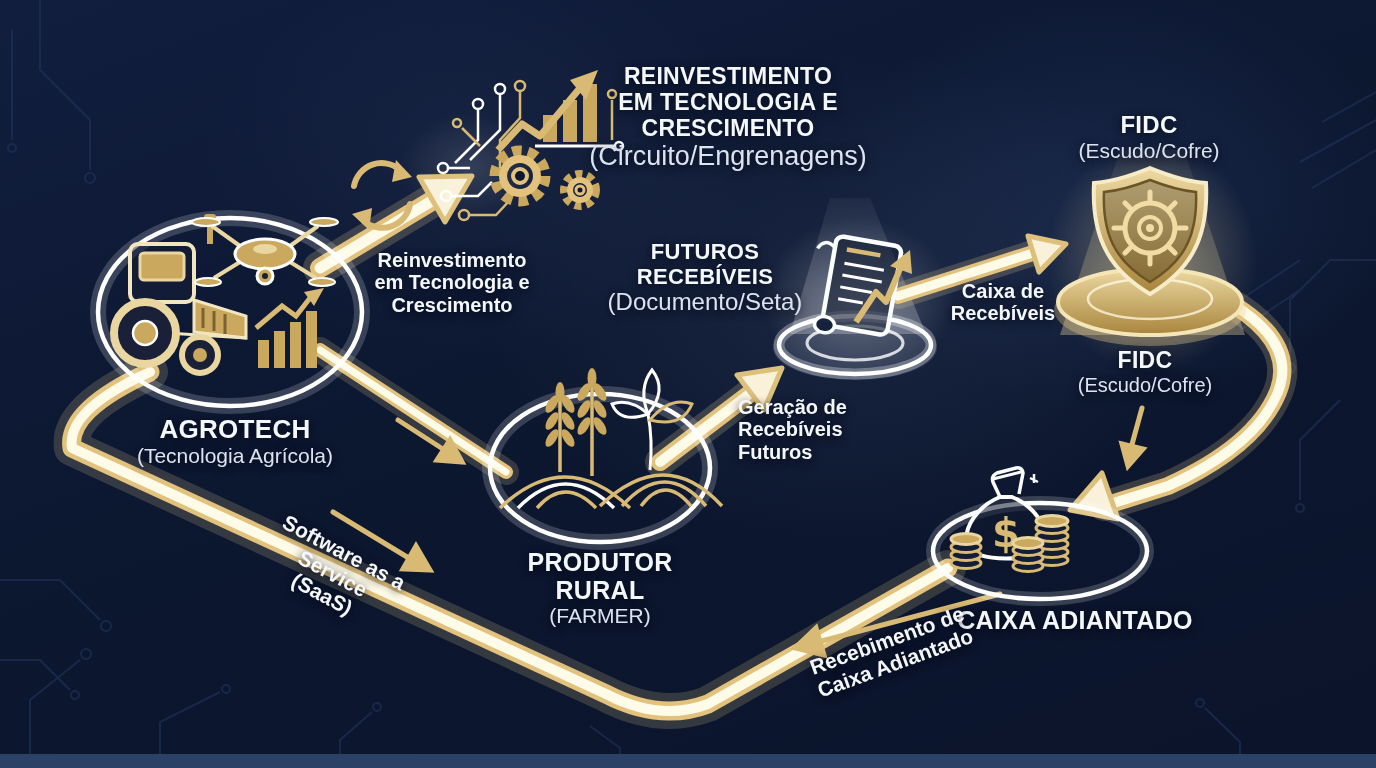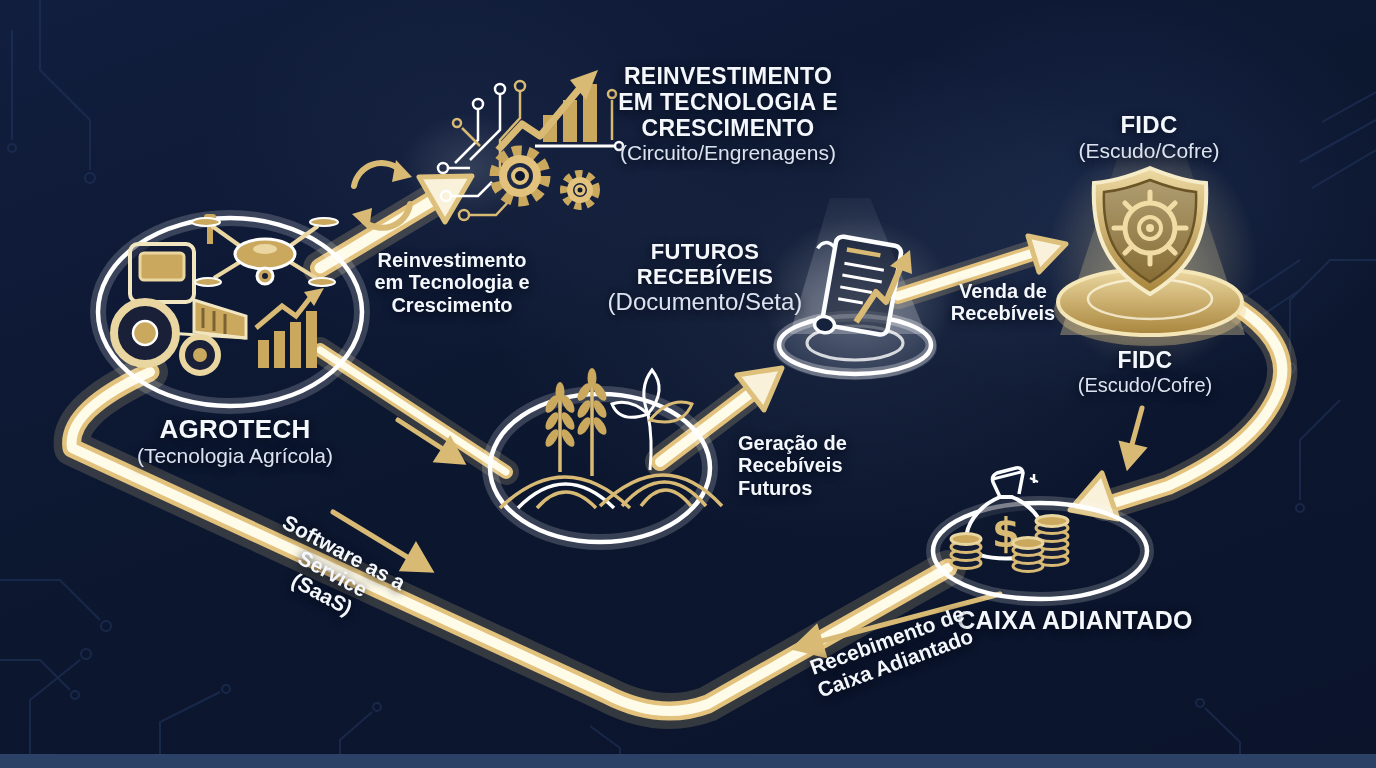--- a/index.html
+++ b/index.html
@@ -311,61 +311,65 @@
     </g>
   </g>
 
   <rect x="0" y="754" width="1376" height="14" fill="#2b4166"></rect>
 </svg>
 
 <div class="lbl c" style="left:578px;top:64px;width:300px;font-size:23px;">
   <div class="t-big">REINVESTIMENTO</div>
   <div class="t-big">EM TECNOLOGIA E</div>
   <div class="t-big">CRESCIMENTO</div>
-  <div class="sub" style="font-size:21px;">(Circuito/Engrenagens)</div>
+  <div class="sub" style="font-size:27px;">(Circuito/Engrenagens)</div>
 </div>
 
 <div class="lbl c" style="left:1049px;top:112px;width:200px;font-size:24px;">
   <div class="t-big">FIDC</div>
   <div class="sub" style="font-size:21px;">(Escudo/Cofre)</div>
 </div>
 
 <div class="lbl c" style="left:352px;top:249px;width:200px;font-size:20px;font-weight:600;">
   <div>Reinvestimento</div>
   <div>em Tecnologia e</div>
   <div>Crescimento</div>
 </div>
 
 <div class="lbl c" style="left:605px;top:240px;width:200px;font-size:22px;">
   <div class="t-big">FUTUROS</div>
   <div class="t-big">RECEBÍVEIS</div>
   <div class="sub" style="font-size:24px;">(Documento/Seta)</div>
 </div>
 
 <div class="lbl c" style="left:913px;top:280px;width:180px;font-size:20px;font-weight:600;">
-  <div>Venda de</div>
+  <div>Caixa de</div>
   <div>Recebíveis</div>
 </div>
 
 <div class="lbl c" style="left:1045px;top:348px;width:200px;font-size:23px;">
   <div class="t-big">FIDC</div>
   <div class="sub" style="font-size:20px;">(Escudo/Cofre)</div>
 </div>
 
 <div class="lbl c" style="left:110px;top:415px;width:250px;font-size:26px;">
   <div class="t-big">AGROTECH</div>
   <div class="sub" style="font-size:21px;">(Tecnologia Agrícola)</div>
 </div>
 
-<div class="lbl" style="left:738px;top:432px;width:170px;font-size:20px;font-weight:600;text-align:left;">
+<div class="lbl" style="left:738px;top:396px;width:170px;font-size:20px;font-weight:600;text-align:left;">
   <div>Geração de</div>
   <div>Recebíveis</div>
   <div>Futuros</div>
 </div>
 
+<div class="lbl c" style="left:480px;top:548px;width:240px;font-size:25px;">
+  <div class="t-big">PRODUTOR RURAL</div>
+  <div class="sub" style="font-size:21px;">(FARMER)</div>
+</div>
 
 <div class="lbl c" style="left:950px;top:606px;width:250px;font-size:25px;">
   <div class="t-big">CAIXA ADIANTADO</div>
 </div>
 
 <div class="lbl c rot" style="left:228px;top:538px;width:210px;font-size:21px;font-weight:600;transform:rotate(28deg);">
   <div>Software as a Service</div>
   <div>(SaaS)</div>
 </div>
 

